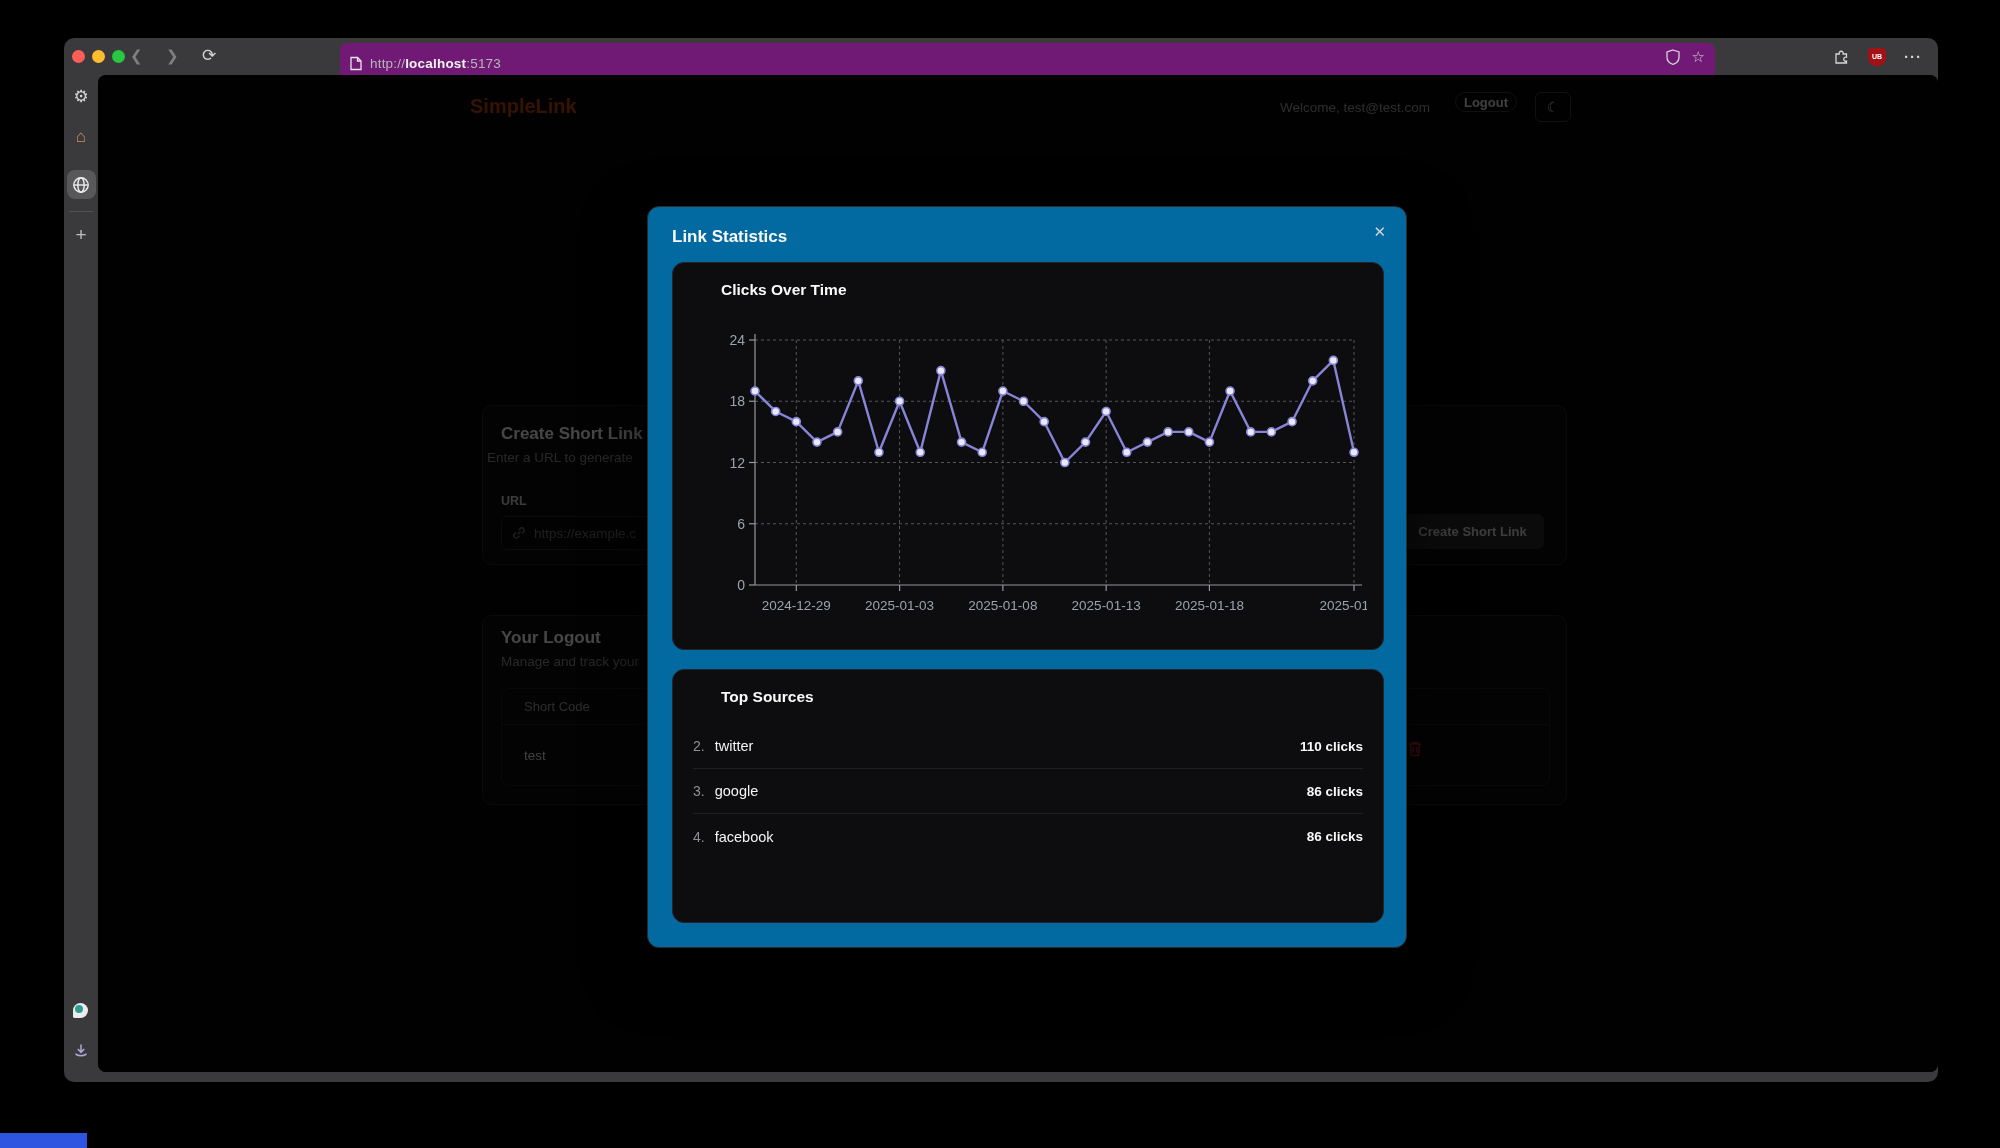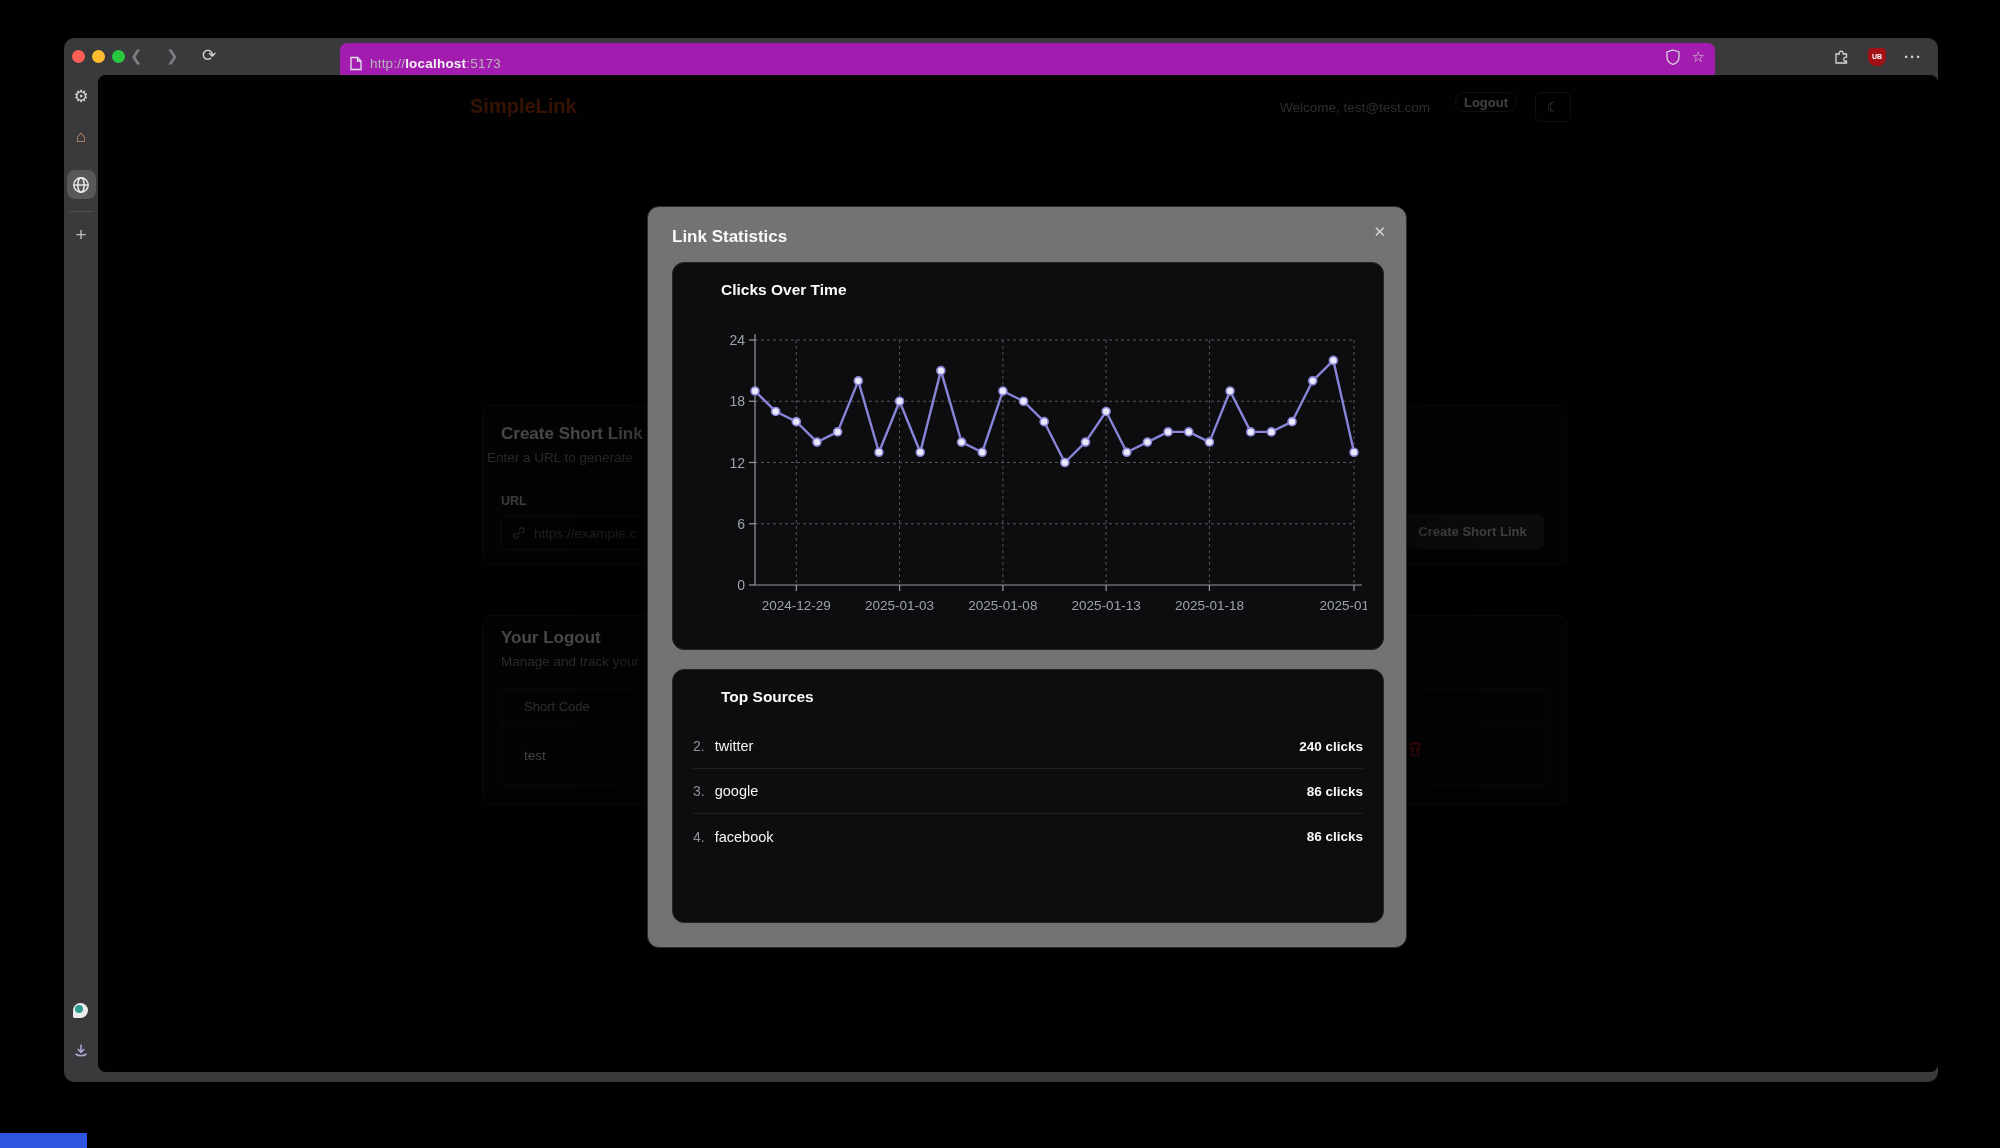--- a/index.html
+++ b/index.html
@@ -5,21 +5,21 @@
   * { margin:0; padding:0; box-sizing:border-box; }
   html,body { width:2000px; height:1148px; background:#000; font-family:"Liberation Sans", sans-serif; overflow:hidden; }
   .abs { position:absolute; }
 
   
   .window { position:absolute; left:64px; top:38px; width:1874px; height:1044px; background:#3a3a3c; border-radius:10px; }
   .titlebar { position:absolute; left:0; top:0; width:100%; height:37px; }
   .tl-dot { position:absolute; top:12px; width:13px; height:13px; border-radius:50%; }
   .nav-chevron { position:absolute; top:9px; font-size:15px; color:#7f7f83; }
   .reload { position:absolute; top:7px; font-size:17px; color:#d2d2d4; }
-  .urlbar { position:absolute; left:276px; top:5px; width:1375px; height:40px; background:#a21caf; border-radius:7px; display:flex; align-items:center; padding:0 10px; }
+  .urlbar { position:absolute; left:276px; top:5px; width:1375px; height:40px; background:#701a75; border-radius:7px; display:flex; align-items:center; padding:0 10px; }
   .url-text { font-size:13.5px; color:#b6b6b8; margin-left:8px; letter-spacing:.2px; }
   .url-text b { color:#f2f2f3; font-weight:700; }
   .urlbar-right { position:absolute; right:10px; top:0; height:27px; display:flex; align-items:center; gap:12px; }
   .tb-icon { color:#d6d6d8; font-size:15px; line-height:1; }
   .win-right { position:absolute; right:16px; top:4px; height:29px; display:flex; align-items:center; gap:18px; }
   .ub-badge { width:18px; height:18px; background:#a21116; border-radius:4px 4px 8px 8px; color:#fff; font-size:7px; font-weight:700; display:flex; align-items:center; justify-content:center; }
   .dots-menu { color:#d6d6d8; font-size:15px; font-weight:700; letter-spacing:1px; }
 
   
   .side-icon { position:absolute; left:0; width:34px; text-align:center; color:#d2d2d4; }
@@ -40,21 +40,21 @@
   .field-label { font-size:12.5px; font-weight:600; color:#d4d4d8; }
   .url-input { position:absolute; left:18px; top:110px; width:882px; height:34px; background:#09090b; border:1px solid #28282c; border-radius:6px; display:flex; align-items:center; padding:0 10px; gap:8px; }
   .placeholder { font-size:13.5px; color:#6f6f77; }
   .create-btn { position:absolute; left:918px; top:108px; width:143px; height:35px; background:#28282c; border:none; border-radius:6px; color:#d9d9dd; font-size:13px; font-weight:600; }
   .links-table { position:absolute; left:18px; top:72px; width:1049px; height:98px; border:1px solid #232327; border-radius:8px; }
   .table-head { height:36px; border-bottom:1px solid #232327; display:flex; align-items:center; padding:0 22px; font-size:13px; color:#a1a1aa; }
   .table-row { height:60px; display:flex; align-items:center; padding:0 22px; font-size:13.5px; color:#e4e4e7; position:relative; }
 
   
   .overlay { position:absolute; left:0; top:0; width:100%; height:100%; background:rgba(0,0,0,0.72); z-index:5; }
-  .modal { position:absolute; left:549px; top:131px; width:760px; height:742px; background:#737373; border:1px solid #2b2b2e; border-radius:12px; z-index:10; box-shadow:0 20px 60px rgba(0,0,0,0.7);padding-left:28px; }
+  .modal { position:absolute; left:549px; top:131px; width:760px; height:742px; background:#0369a1; border:1px solid #2b2b2e; border-radius:12px; z-index:10; box-shadow:0 20px 60px rgba(0,0,0,0.7);padding-left:28px; }
   .modal-title { position:absolute; left:24px; top:20px; font-size:17px; font-weight:700; color:#fafafa; }
   .modal-close { position:absolute; right:20px; top:16px; color:#d4d4d8; font-size:15px; background:none; border:none; cursor:pointer; }
   .modal-card { position:absolute; left:24px; width:712px; background:#0d0d0f; border:1px solid #242428; border-radius:12px; }
   .mc-title { position:absolute; left:20px; top:18px; font-size:15.5px; font-weight:700; color:#fafafa;margin-left:28px; }
   #chart-card { top:55px; height:388px; }
   #sources-card { top:462px; height:254px; }
   #clicks-chart { position:absolute; left:14px; top:48px; }
   .grid { stroke:#55555c; stroke-width:1; stroke-dasharray:3 3; fill:none; }
   .axis { stroke:#97979d; stroke-width:1.2; fill:none; }
   .line { stroke:#8884d8; stroke-width:2.4; fill:none; stroke-linejoin:round; }
@@ -242,21 +242,21 @@
             <circle class="dot" cx="646.3448275862069" cy="49.416666666666686" r="4"></circle>
             <circle class="dot" cx="667" cy="141.29166666666669" r="4"></circle>
           </svg>
       </div>
 
       <div class="modal-card" id="sources-card">
         <div class="mc-title">Top Sources</div>
         <div class="sources-list">
           <div class="source-row">
             <span><span class="source-rank">2.</span><span class="source-name">twitter</span></span>
-            <span class="source-clicks">240 clicks</span>
+            <span class="source-clicks">110 clicks</span>
           </div>
           <div class="source-row">
             <span><span class="source-rank">3.</span><span class="source-name">google</span></span>
             <span class="source-clicks">86 clicks</span>
           </div>
           <div class="source-row">
             <span><span class="source-rank">4.</span><span class="source-name">facebook</span></span>
             <span class="source-clicks">86 clicks</span>
           </div>
         </div>

